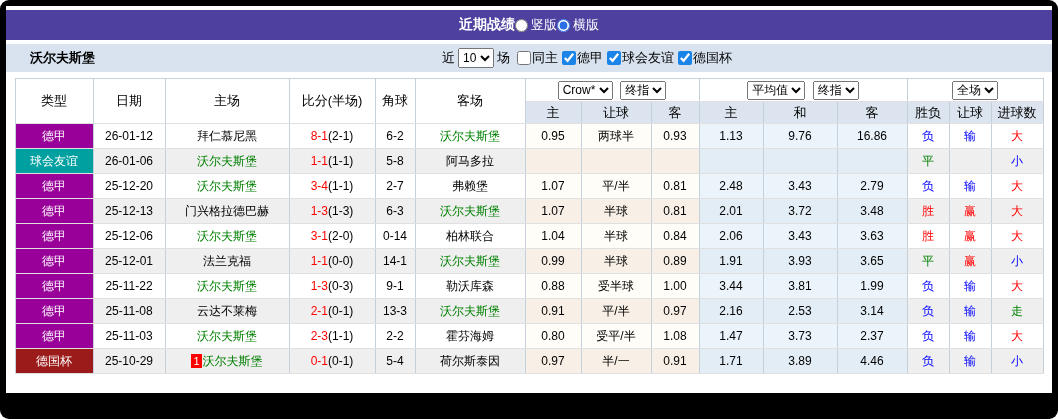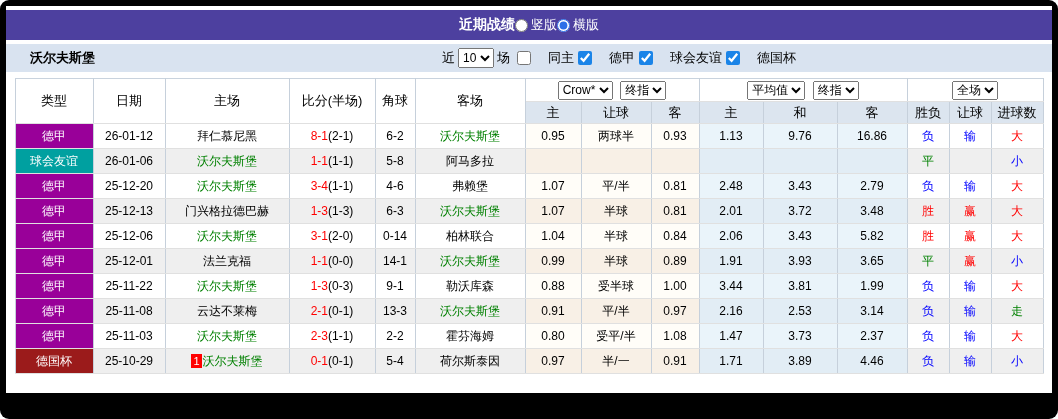--- a/index.html
+++ b/index.html
@@ -6,21 +6,21 @@
   .frame{width:1058px;height:419px;background:#000;border-radius:9px;padding:6px;box-sizing:border-box;}
   .page{background:#fff;height:387px;overflow:hidden;}
   .titlebar{height:30px;background:#4d409f;margin-top:4px;display:flex;align-items:center;justify-content:center;color:#fff;}
   .titlebar .title{font-weight:bold;font-size:14px;}
   .titlebar label{display:flex;align-items:center;gap:3px;font-size:13px;cursor:pointer;}
   .titlebar input{accent-color:#2b6fe8;margin:0;}
   .filterbar{height:28px;background:#d9e3f0;margin-top:4px;position:relative;display:flex;align-items:center;font-size:13px;color:#000;}
   .teamname{font-weight:bold;margin-left:24px;}
   .filter-controls{position:absolute;left:436px;top:0;height:28px;display:flex;align-items:center;gap:3px;}
   .filter-controls select{font-size:12px;height:20px;}
-  .filter-controls label{display:flex;align-items:center;cursor:pointer;gap:16px;}
+  .filter-controls label{display:flex;align-items:center;cursor:pointer;}
   .filter-controls input{accent-color:#1a84e8;margin:0 1px 0 4px;width:14px;height:14px;}
   table{border-collapse:collapse;table-layout:fixed;width:1028px;margin:6px auto 0;font-size:12px;text-align:center;color:#000;}
   th,td{border-left:1px solid #c6d0db;border-right:1px solid #c6d0db;border-top:1px solid #c9d3de;border-bottom:1px solid #e0e0e0;padding:0;height:24px;white-space:nowrap;overflow:hidden;}
   thead th{background:#dce5ef;font-weight:normal;font-size:13px;}
   thead tr.selrow th{background:#fff;height:22px;}
   thead tr.subrow th{height:21px;}
   thead select{font-size:12px;height:19px;margin:0 2px;}
   tbody tr:nth-child(even) td{background:#efefef;}
   tbody tr:nth-child(odd) td{background:#fff;}
   tbody tr:nth-child(odd) td.crow{background:#fffdf8;}
@@ -176,21 +176,21 @@
     <td data-c="green">平</td>
     <td data-c="black"></td>
     <td data-c="blue">小</td>
   </tr>
 
   <tr>
     <td class="type-cell" data-league="德甲">德甲</td>
     <td>25-12-20</td>
     <td><span data-c="green">沃尔夫斯堡</span></td>
     <td><span class="score-main">3-4</span><span>(1-1)</span></td>
-    <td>4-6</td>
+    <td>2-7</td>
     <td><span data-c="black">弗赖堡</span></td>
     <td class="crow">1.07</td>
     <td class="crow">平/半</td>
     <td class="crow">0.81</td>
     <td class="avg">2.48</td>
     <td class="avg">3.43</td>
     <td class="avg">2.79</td>
     <td data-c="blue">负</td>
     <td data-c="blue">输</td>
     <td data-c="red">大</td>
@@ -219,21 +219,21 @@
     <td>25-12-06</td>
     <td><span data-c="green">沃尔夫斯堡</span></td>
     <td><span class="score-main">3-1</span><span>(2-0)</span></td>
     <td>0-14</td>
     <td><span data-c="black">柏林联合</span></td>
     <td class="crow">1.04</td>
     <td class="crow">半球</td>
     <td class="crow">0.84</td>
     <td class="avg">2.06</td>
     <td class="avg">3.43</td>
-    <td class="avg">5.82</td>
+    <td class="avg">3.63</td>
     <td data-c="red">胜</td>
     <td data-c="red">赢</td>
     <td data-c="red">大</td>
   </tr>
 
   <tr>
     <td class="type-cell" data-league="德甲">德甲</td>
     <td>25-12-01</td>
     <td><span data-c="black">法兰克福</span></td>
     <td><span class="score-main">1-1</span><span>(0-0)</span></td>

